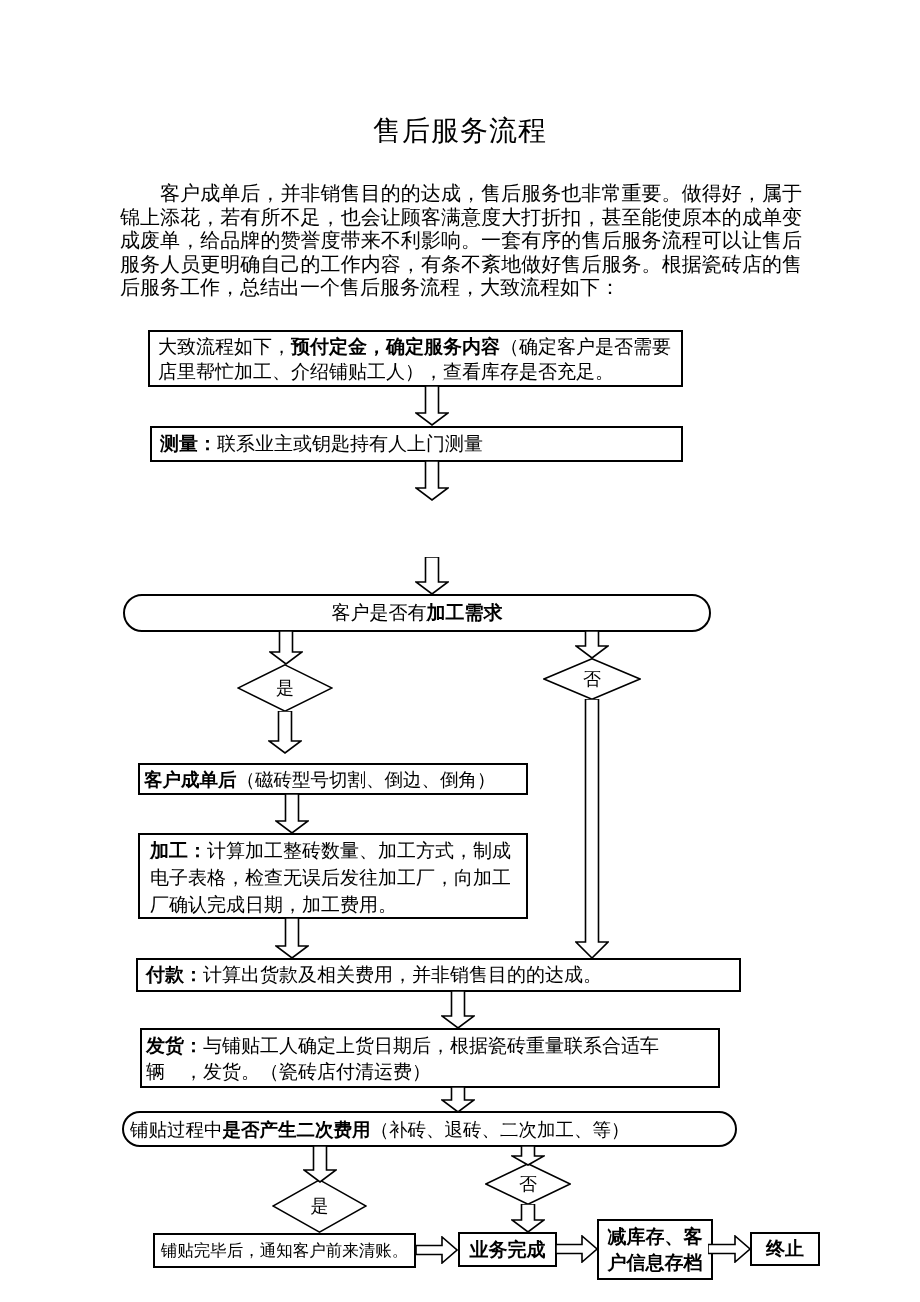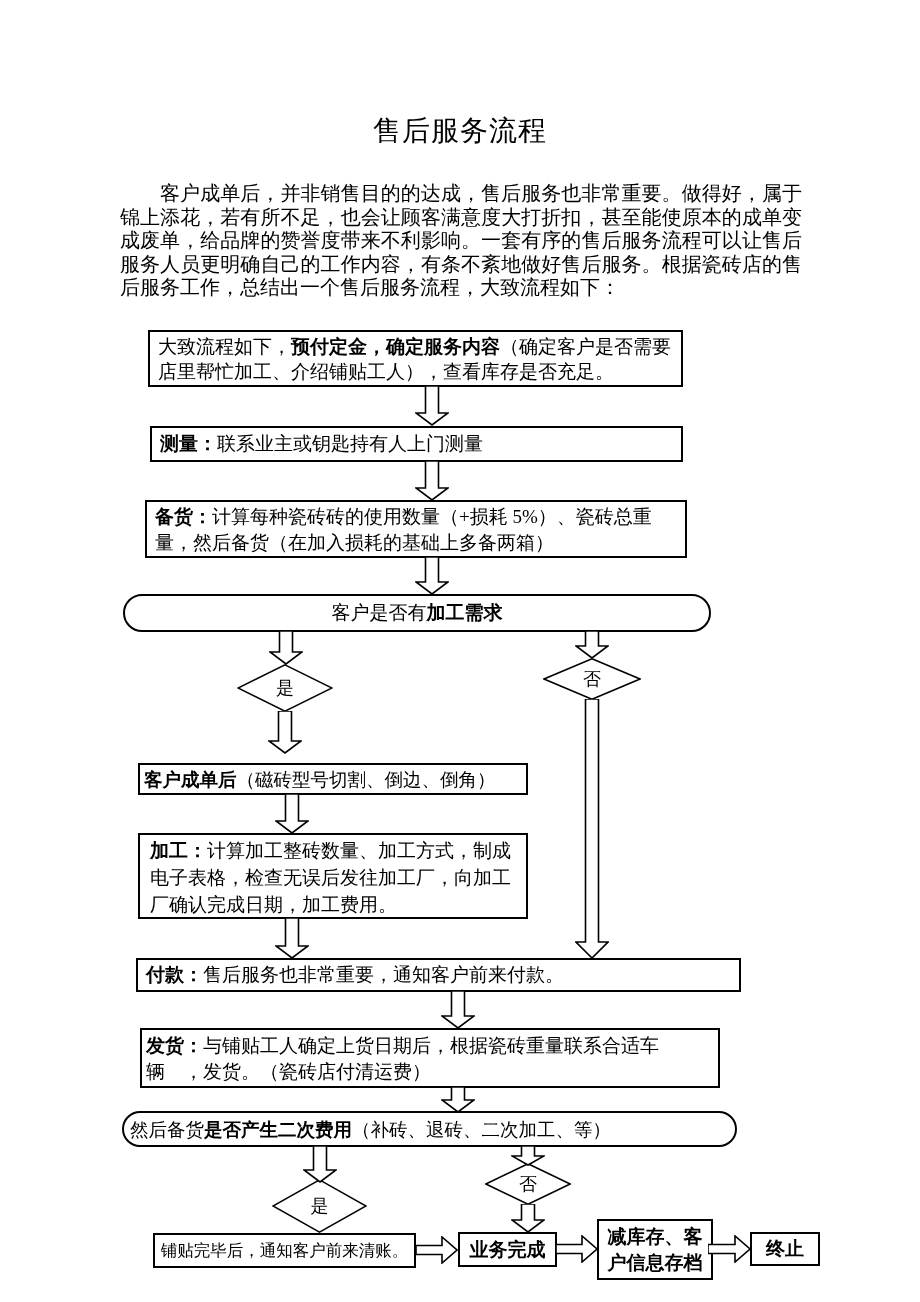--- a/index.html
+++ b/index.html
@@ -41,46 +41,43 @@
   <div class="intro">客户成单后，并非销售目的的达成，售后服务也非常重要。做得好，属于锦上添花，若有所不足，也会让顾客满意度大打折扣，甚至能使原本的成单变成废单，给品牌的赞誉度带来不利影响。一套有序的售后服务流程可以让售后服务人员更明确自己的工作内容，有条不紊地做好售后服务。根据瓷砖店的售后服务工作，总结出一个售后服务流程，大致流程如下：</div>
 
   <div class="node" style="left:148px;top:330px;width:535px;height:57px;padding:2px 8px;line-height:25px;">
     <span><span>大致流程如下，</span><b>预付定金，确定服务内容</b><span>（确定客户是否需要店里帮忙加工、介绍铺贴工人），查看库存是否充足。</span></span>
   </div>
 
   <div class="node vctr" style="left:150px;top:426px;width:533px;height:36px;padding:0 8px;">
     <span><b>测量：</b><span>联系业主或钥匙持有人上门测量</span></span>
   </div>
 
-  <div class="node" style="left:145px;top:500px;width:542px;height:58px;padding:2px 8px;line-height:26px;">
-    <span><b>备货：</b><span>计算每种瓷砖砖的使用数量（+损耗 5%）、瓷砖总重量，然后备货（在加入损耗的基础上多备两箱）</span></span>
-  </div>
 
   <div class="node rounded ctr" style="left:123px;top:594px;width:588px;height:38px;">
     <span><span>客户是否有</span><b>加工需求</b></span>
   </div>
 
   <div class="node vctr" style="left:138px;top:763px;width:390px;height:32px;padding:0 4px;font-size:18.5px;">
     <span><b>客户成单后</b><span>（磁砖型号切割、倒边、倒角）</span></span>
   </div>
 
   <div class="node" style="left:138px;top:833px;width:390px;height:86px;padding:2px 10px;line-height:27px;">
     <span><b>加工：</b><span>计算加工整砖数量、加工方式，制成电子表格，检查无误后发往加工厂，向加工厂确认完成日期，加工费用。</span></span>
   </div>
 
   <div class="node vctr" style="left:136px;top:958px;width:605px;height:34px;padding:0 8px;">
-    <span><b>付款：</b><span>售后服务也非常重要，通知客户前来付款。</span></span>
+    <span><b>付款：</b><span>计算出货款及相关费用，并非销售目的的达成。</span></span>
   </div>
 
   <div class="node" style="left:140px;top:1028px;width:580px;height:60px;padding:3px 4px;line-height:26px;">
     <span><b>发货：</b><span>与铺贴工人确定上货日期后，根据瓷砖重量联系合适车辆　，发货。（瓷砖店付清运费）</span></span>
   </div>
 
   <div class="node rounded vctr" style="left:122px;top:1111px;width:615px;height:36px;padding:0 6px;font-size:18.5px;">
-    <span><span>然后备货</span><b>是否产生二次费用</b><span>（补砖、退砖、二次加工、等）</span></span>
+    <span><span>铺贴过程中</span><b>是否产生二次费用</b><span>（补砖、退砖、二次加工、等）</span></span>
   </div>
 
   <div class="node ctr" style="left:153px;top:1233px;width:263px;height:35px;font-size:16.5px;">
     <span>铺贴完毕后，通知客户前来清账。</span>
   </div>
 
   <div class="node ctr" style="left:458px;top:1232px;width:99px;height:35px;">
     <b>业务完成</b>
   </div>
 

